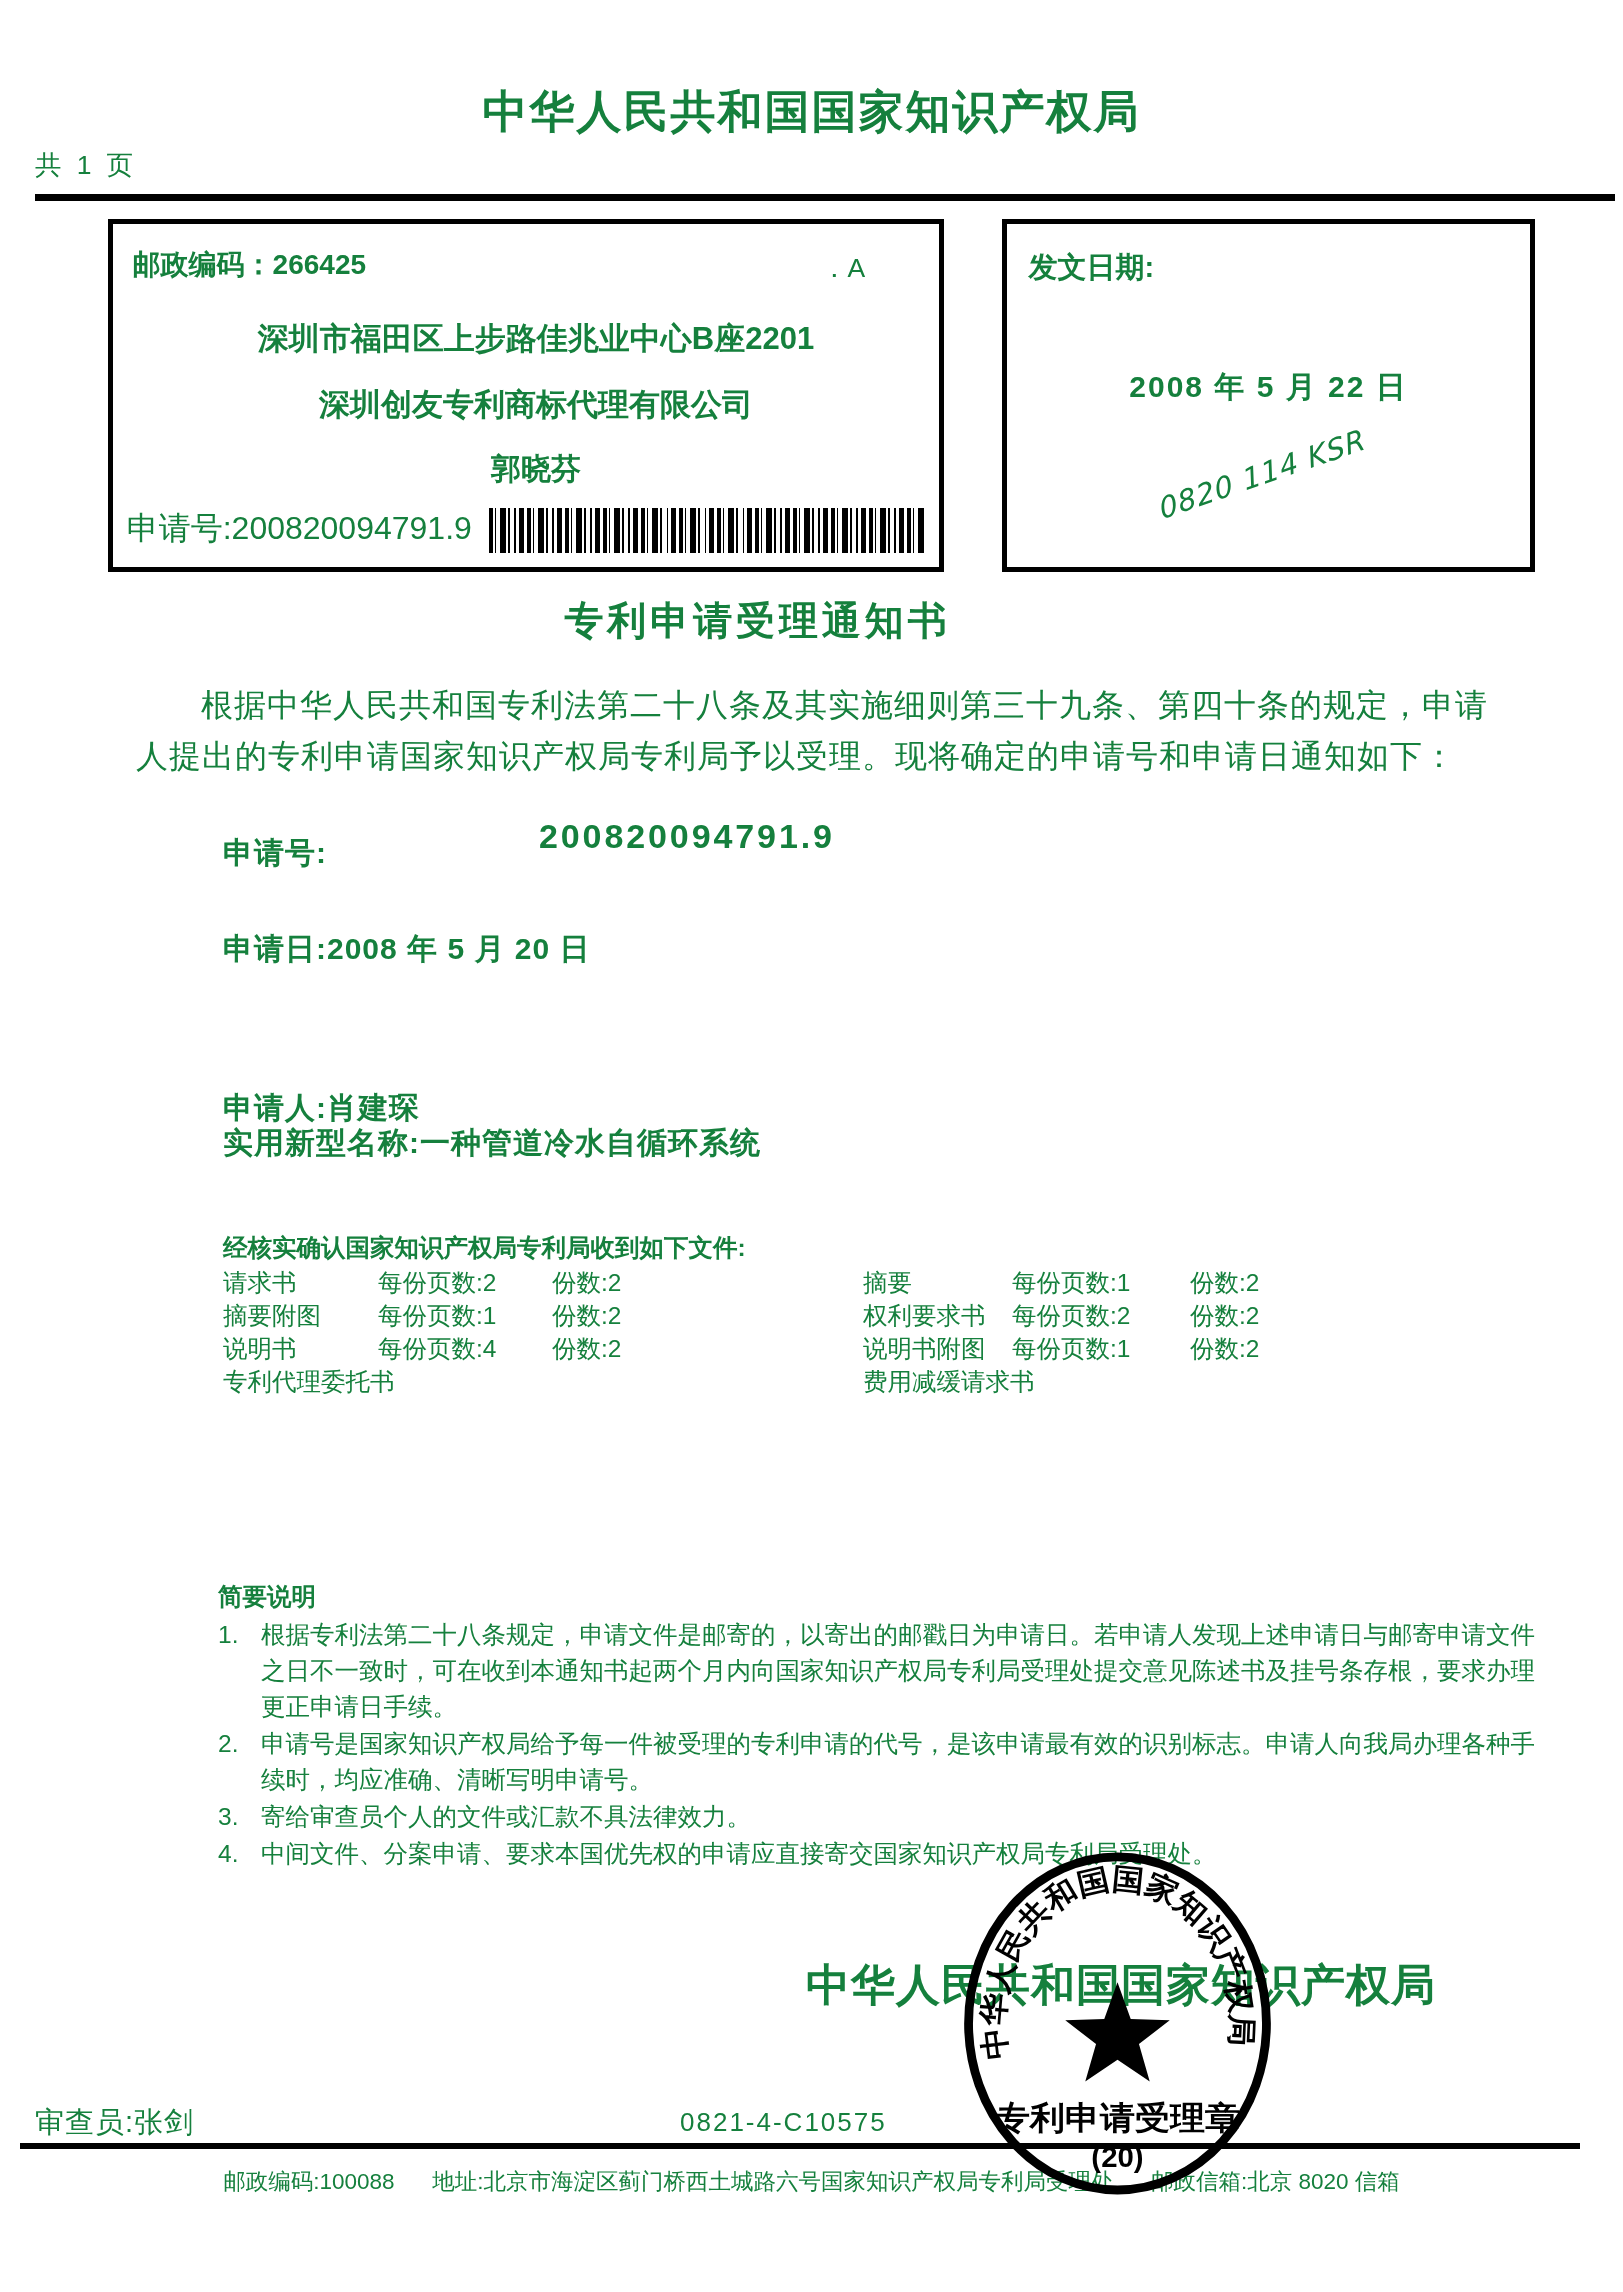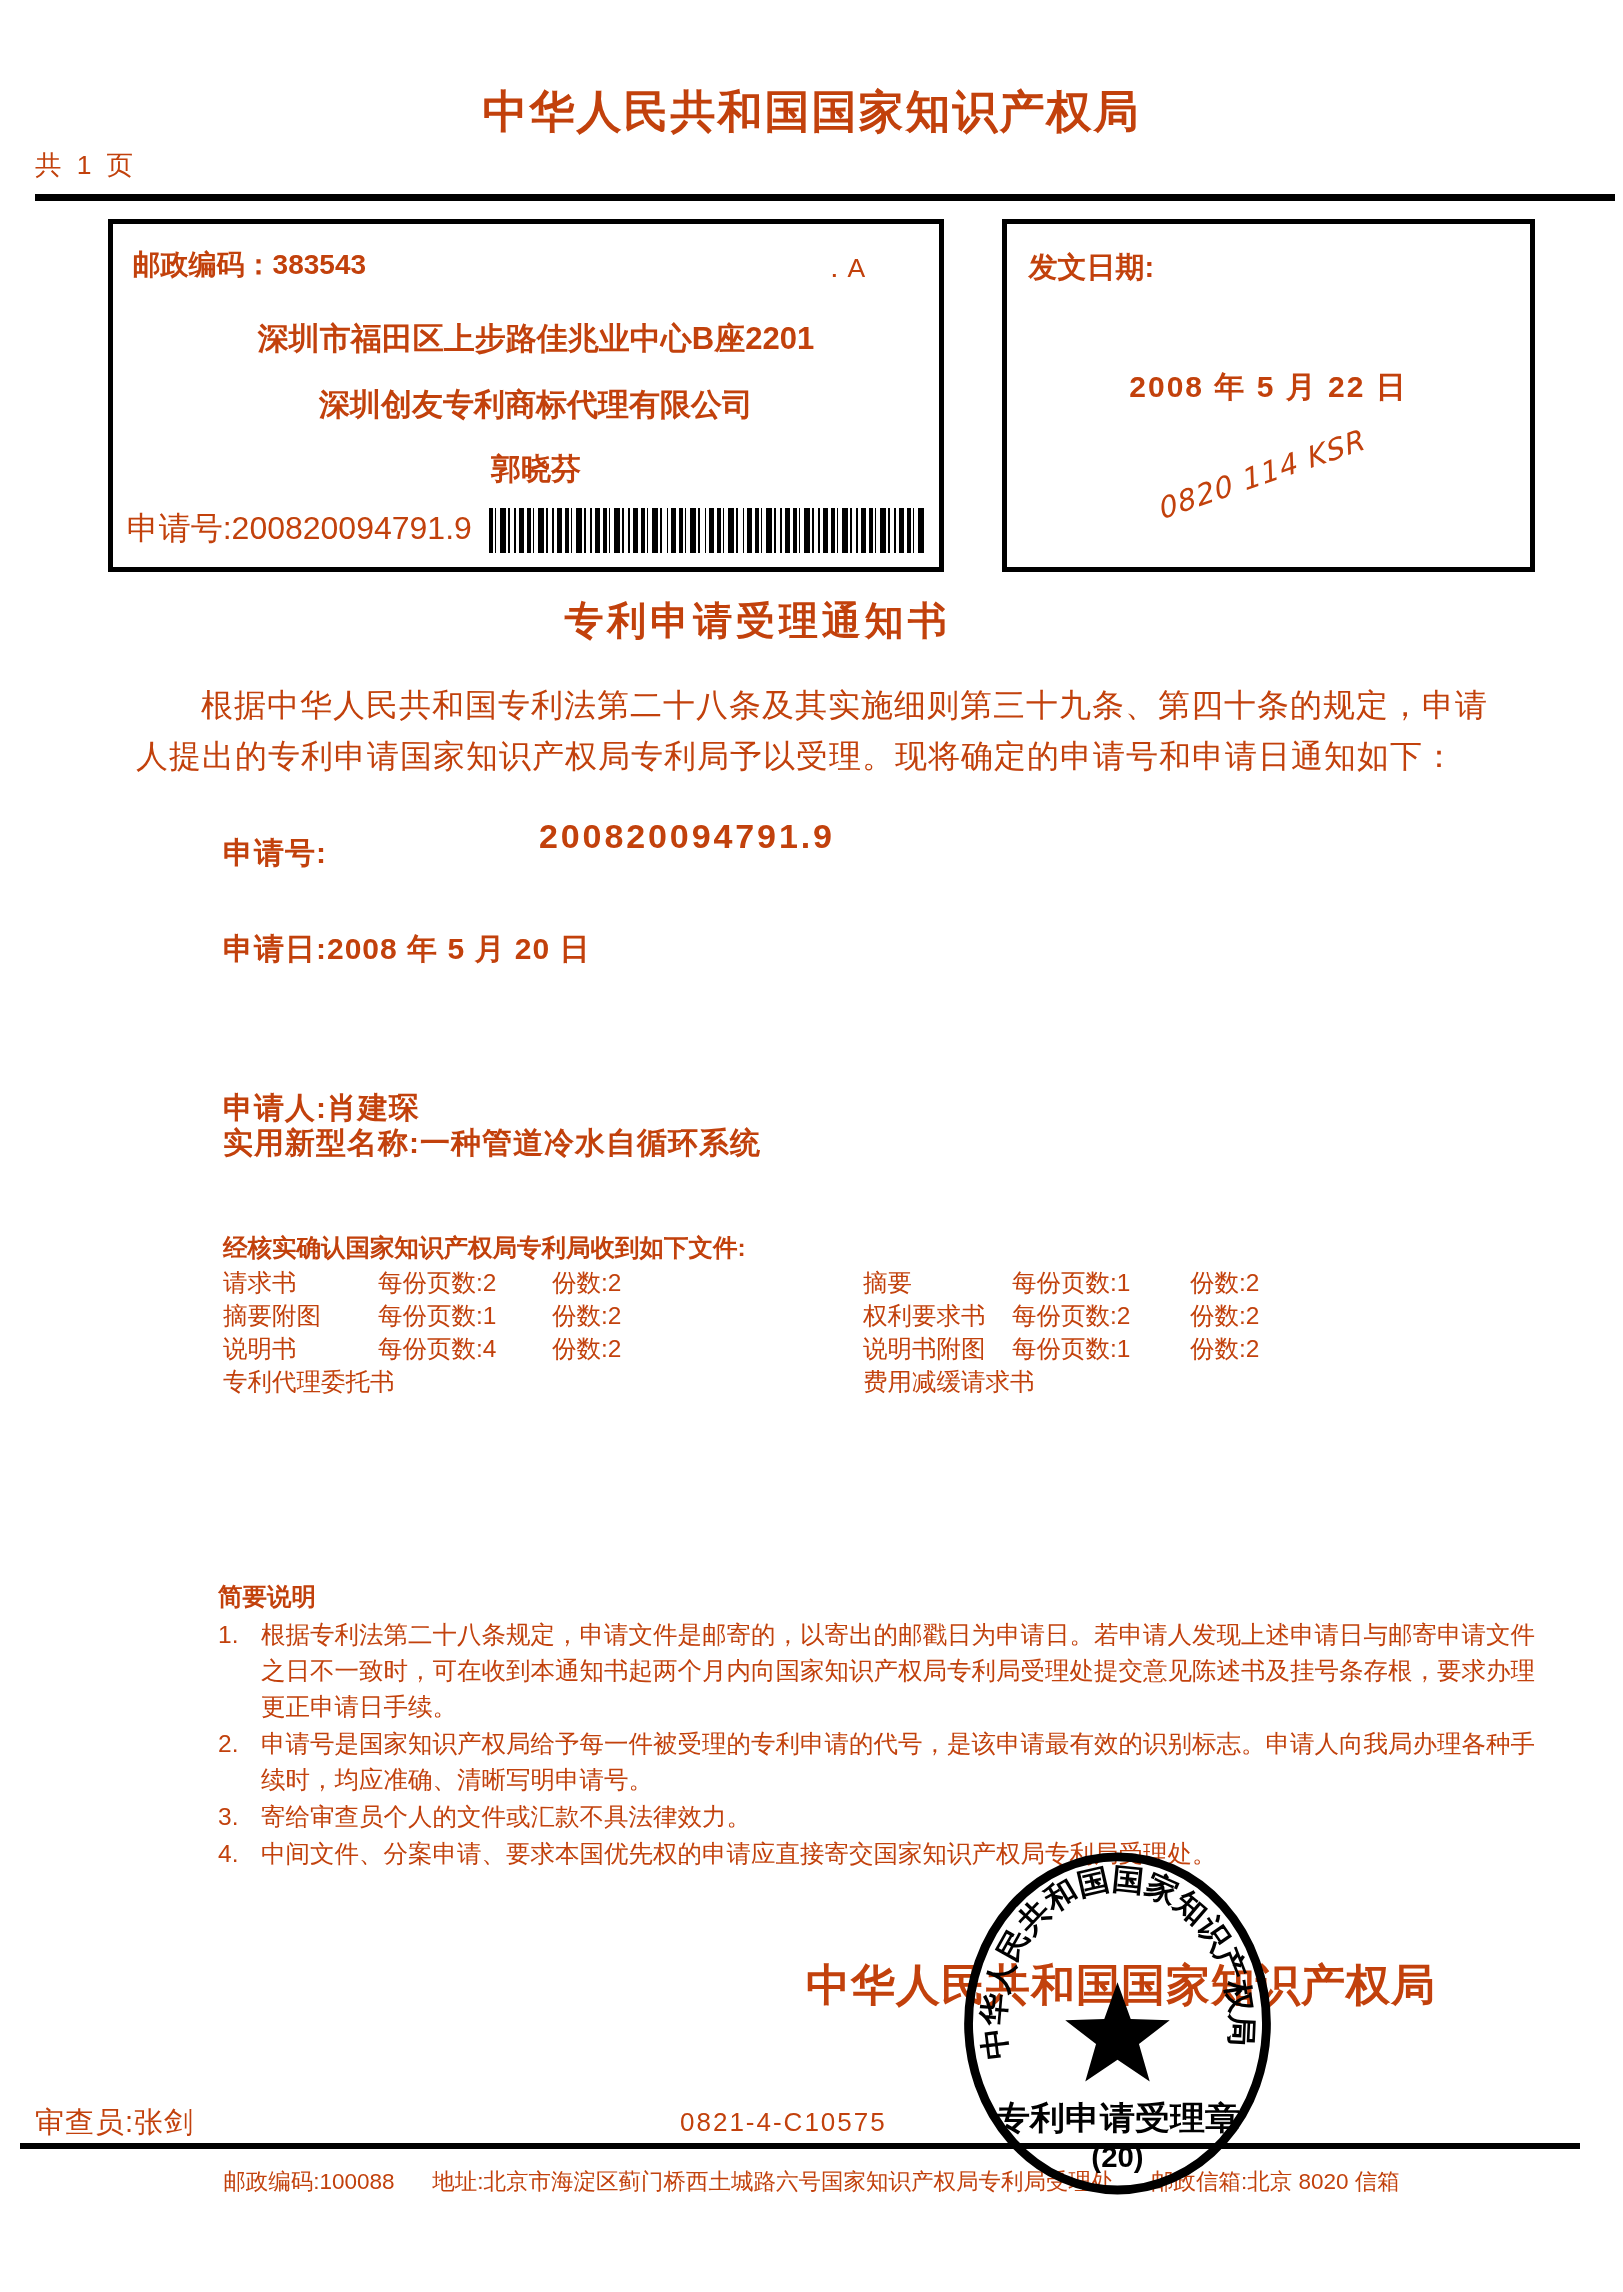--- a/index.html
+++ b/index.html
@@ -1,21 +1,21 @@
 <!DOCTYPE html>
 <html><head>
 <meta charset="utf-8">
 <style>
   html,body{margin:0;padding:0;background:#e8e8e8;}
   .page{
     position:relative;
     width:1623px;height:2293px;
     margin:0 auto;
     background:#ffffff;
-    color:#c2410c;
+    color:#15803d;
     font-family:"Liberation Sans","DejaVu Sans",sans-serif;
     overflow:hidden;
   }
   .abs{position:absolute;}
   
   .doc-title{left:0;right:0;top:82px;text-align:center;font-size:45px;font-weight:800;letter-spacing:2px;}
   .page-count{left:35px;top:147px;font-size:26.5px;letter-spacing:3.9px;}
   .rule-top{left:35px;top:194px;width:1580px;height:6.9px;background:#000;}
   
   .box{border:5.9px solid #000;background:#fff;}
@@ -75,21 +75,21 @@
 </head>
 <body>
 
 <div class="page">
 
   <div class="abs doc-title">中华人民共和国国家知识产权局</div>
   <div class="abs page-count">共 1 页</div>
   <div class="abs rule-top"></div>
 
   <div class="abs box address-box">
-    <div class="abs postal">邮政编码：383543</div>
+    <div class="abs postal">邮政编码：266425</div>
     <div class="abs corner-a">．A</div>
     <div class="abs addr-wrap">
       <div class="addr-line">深圳市福田区上步路佳兆业中心B座2201</div>
       <div class="addr-line">深圳创友专利商标代理有限公司</div>
       <div class="addr-name">郭晓芬</div>
     </div>
     <div class="abs appno-line">申请号:200820094791.9</div>
     <div class="abs barcode"></div>
   </div>
 

